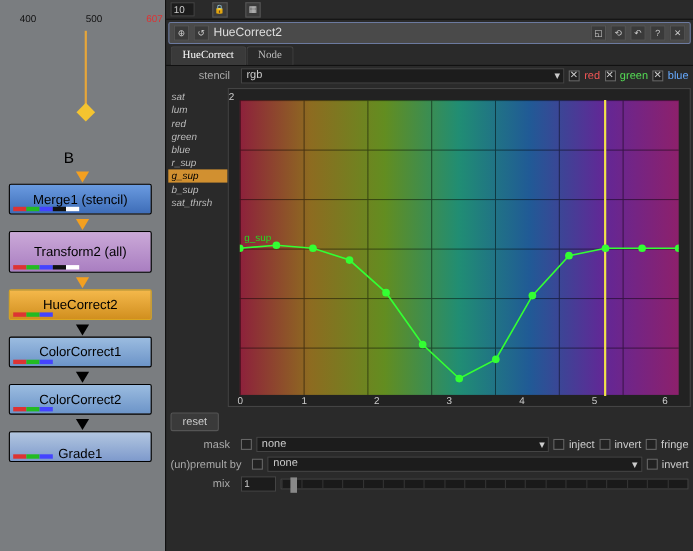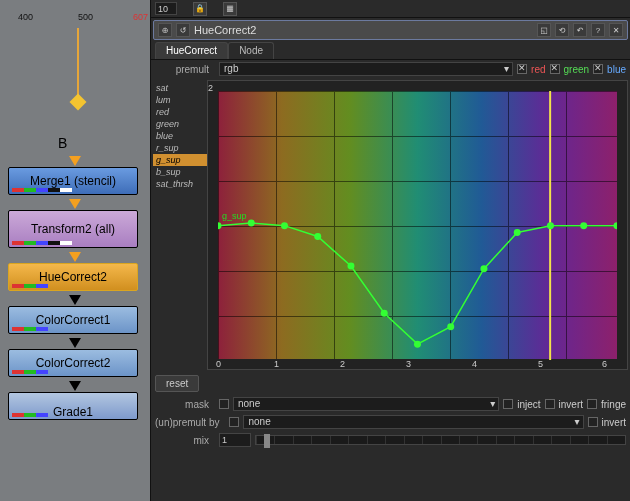--- a/index.html
+++ b/index.html
@@ -91,21 +91,21 @@
     height:20px; background:#4a4a4a; border:1px solid #6c7a9f;
     display:flex; align-items:center; padding:0 4px; gap:4px;
     border-radius:2px; margin:2px;
   }
   .node-title{ flex:1; font-size:11px; color:#ddd; }
   .tabs {
     height:18px; display:flex; padding-left:4px; gap:0; border-bottom:1px solid #111;
   }
   .tab {
     padding:2px 10px; background:#2a2a2a; border:1px solid #444; border-bottom:none;
-    font-size:10px; color:#bbb; border-radius:3px 3px 0 0;
+    font-size:10px; color:#bbb; border-radius:3px 3px 0 0;font-family:Liberation Serif, serif;
   }
   .tab.active { background:#3a3a3a; color:#fff;}
 
   .channels-row {
     display:flex; align-items:center; height:18px; padding:2px 4px; gap:4px;
   }
   .label{ color:#aaa; font-size:10px; min-width:60px; text-align:right; padding-right:6px;}
   .dropdown{ flex:1; height:14px; background:#1c1c1c; border:1px solid #444; color:#ccc; font-size:10px; padding-left:4px; display:flex; justify-content:space-between; padding-right:3px;}
   .chk { width:10px;height:10px;border:1px solid #666;background:#222;display:inline-block;position:relative;}
   .chk.on::after{content:"✕";position:absolute;top:-2px;left:0;font-size:9px;color:#ccc;}
@@ -250,21 +250,21 @@
     <span class="icon-btn">?</span>
     <span class="icon-btn">✕</span>
   </div>
 
   <div class="tabs">
     <div class="tab active">HueCorrect</div>
     <div class="tab">Node</div>
   </div>
 
   <div class="channels-row">
-    <span class="label">premult</span>
+    <span class="label">stencil</span>
     <div class="dropdown">
       <span>rgb</span>
       <span>▾</span>
     </div>
     <span class="chk on"></span>
     <span class="ch-r">red</span>
     <span class="chk on"></span>
     <span class="ch-g">green</span>
     <span class="chk on"></span>
     <span class="ch-b">blue</span>

